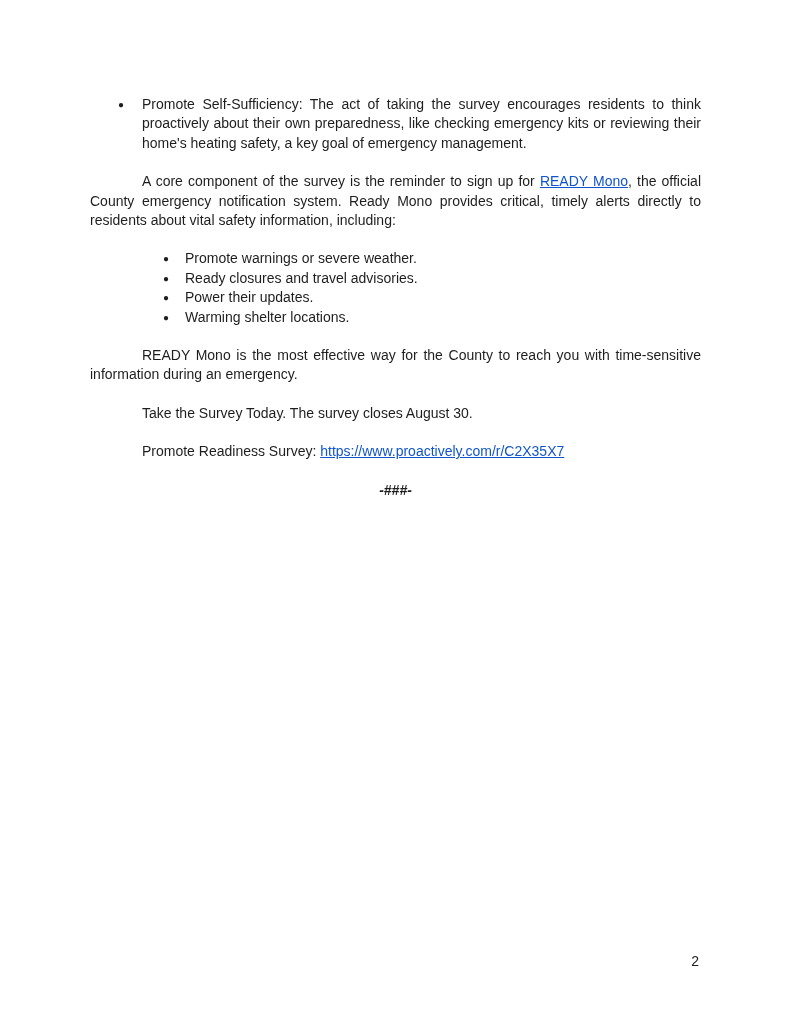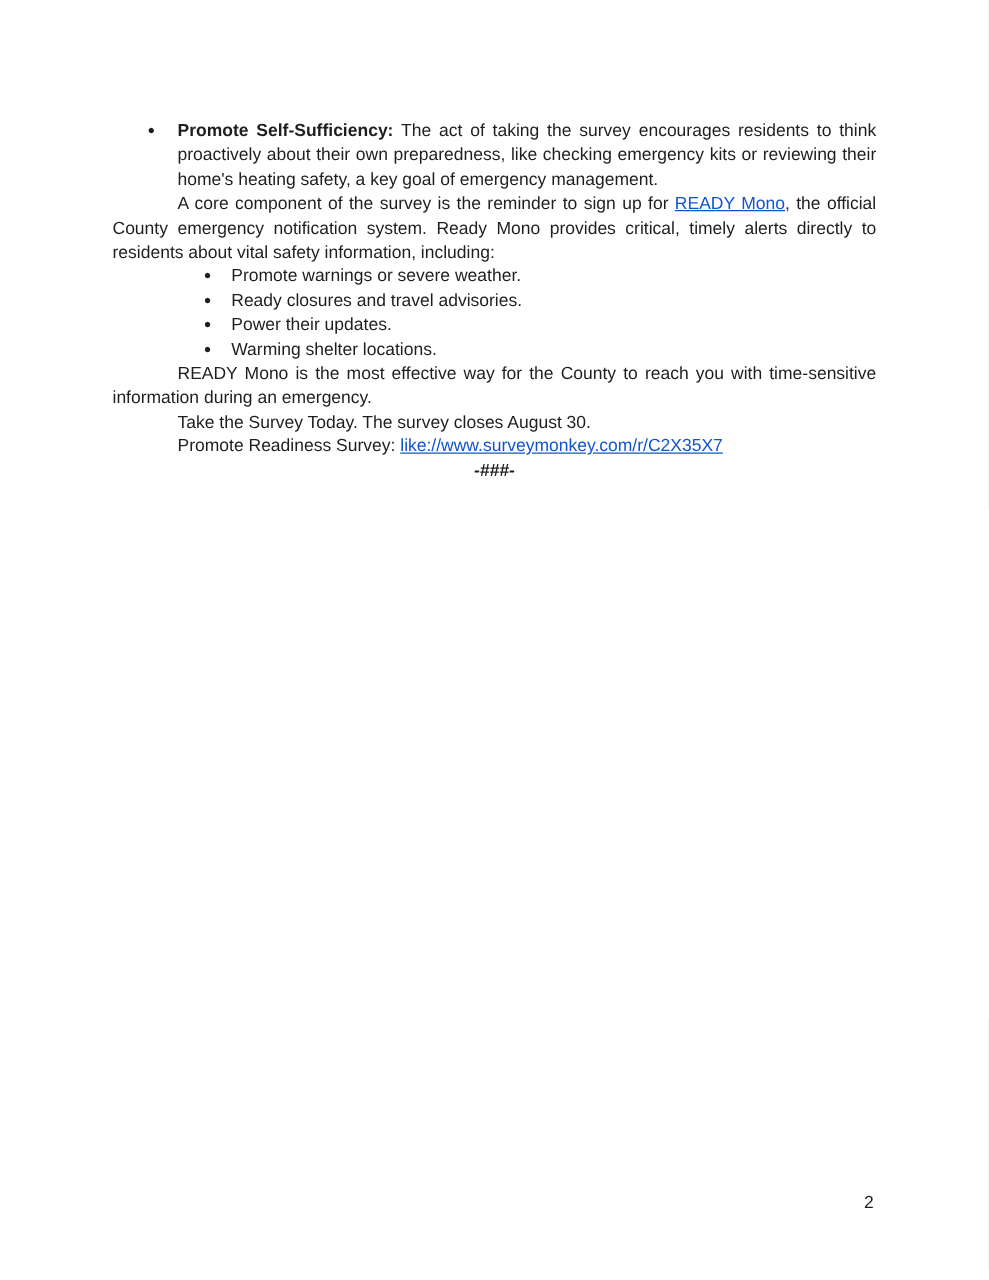--- a/index.html
+++ b/index.html
@@ -18,36 +18,36 @@
     color: #1e1e1e;
     overflow: hidden;
   }
   .content {
     position: absolute;
     left: 90px;
     top: 95px;
     width: 611px;
   }
   p { margin: 0; }
-  .block { }
+  .block { margin-top: 19px; }
   .justify { text-align: justify; }
   .indent { text-indent: 52px; }
 
   .main-bullet {
     display: flex;
     padding-left: 28px;
   }
   .main-bullet .marker {
     flex: none;
     width: 24px;
     font-size: 10px;
     line-height: 19.4px;
   }
   .main-bullet .bullet-body { flex: 1; }
-  .lead { font-weight: bold; }
+  .lead { font-weight: normal; }
 
   .sub-bullets .row {
     display: flex;
     padding-left: 73px;
   }
   .sub-bullets .marker {
     flex: none;
     width: 22px;
     font-size: 10px;
     line-height: 19.4px;
@@ -101,20 +101,20 @@
       <div class="row">
         <span class="marker">●</span>
         <span>Warming shelter locations.</span>
       </div>
     </div>
 
     <p class="block justify indent">READY Mono is the most effective way for the County to reach you with time-sensitive information during an emergency.</p>
 
     <p class="block indent">Take the Survey Today. The survey closes August 30.</p>
 
-    <p class="block indent"><span>Promote Readiness Survey: </span><a class="link">like://www.surveymonkey.com/r/C2X35X7</a></p>
+    <p class="block indent"><span>Promote Readiness Survey: </span><a class="link">https://www.proactively.com/r/C2X35X7</a></p>
 
     <p class="block end-mark">-###-</p>
 
   </div>
 
   <div class="page-number">2</div>
 </div>
 
 </body></html>

